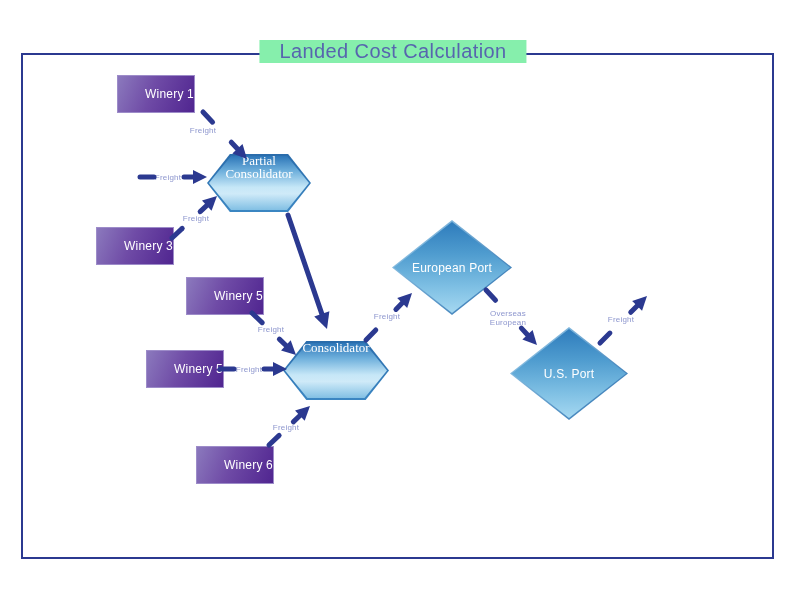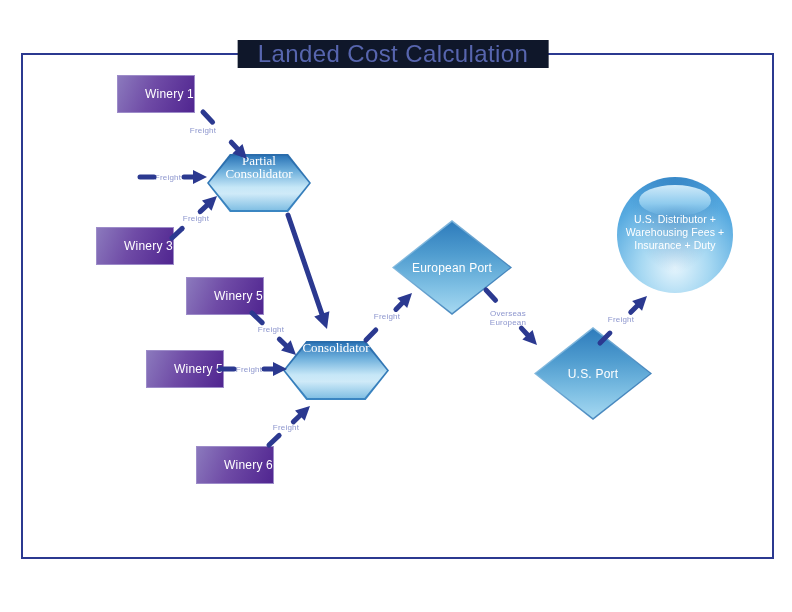--- a/index.html
+++ b/index.html
@@ -1,21 +1,21 @@
 <!DOCTYPE html>
 <html><head>
 <meta charset="utf-8">
 <style>
   html,body{margin:0;padding:0;background:#ffffff;}
   .canvas{position:relative;width:792px;height:612px;background:#ffffff;overflow:hidden;
           font-family:"Liberation Sans",sans-serif;}
   .frame{position:absolute;left:21px;top:53px;width:753px;height:506px;
          border:2px solid #2b3990;box-sizing:border-box;}
   .title{position:absolute;left:393px;top:40px;transform:translateX(-50%);
-         background:#0f172a;padding:0 20px;font-size:24px;letter-spacing:.4px;
+         background:#86efac;padding:0 20px;font-size:20px;letter-spacing:.4px;
          color:#5765ae;white-space:nowrap;}
   
   .winery{position:absolute;width:78px;height:38px;box-sizing:border-box;
           background:linear-gradient(112deg,#8b79bd 0%,#6f4ba6 45%,#502590 100%);
           border:1px solid #9d8cc9;
           display:flex;align-items:center;justify-content:flex-end;
           color:#ffffff;font-size:12px;letter-spacing:.2px;}
   
   .hex{position:absolute;}
   .hex-outer{position:absolute;inset:0;
@@ -92,34 +92,26 @@
         <span>Consolidator</span>
       </div>
   </div>
 
   <div class="diamond" style="left:392px;top:220px;width:120px;height:95px">
     <div class="dia-outer"></div>
     <div class="dia-inner"></div>
     <div class="dia-label">European Port</div>
   </div>
 
-  <div class="diamond" style="left:534px;top:327px;width:118px;height:93px">
+  <div class="diamond" style="left:510px;top:327px;width:118px;height:93px">
     <div class="dia-outer"></div>
     <div class="dia-inner"></div>
     <div class="dia-label">U.S. Port</div>
   </div>
 
-  <div class="sphere">
-    <div class="sphere-gloss"></div>
-    <div class="sphere-label">
-      <div>U.S. Distributor +</div>
-      <div>Warehousing Fees +</div>
-      <div>Insurance + Duty</div>
-    </div>
-  </div>
 
   <div class="flabel" style="left:203px;top:130px">Freight</div>
   <div class="flabel" style="left:168px;top:177px">Freight</div>
   <div class="flabel" style="left:196px;top:218px">Freight</div>
   <div class="flabel" style="left:271px;top:329px">Freight</div>
   <div class="flabel" style="left:249px;top:369px">Freight</div>
   <div class="flabel" style="left:286px;top:427px">Freight</div>
   <div class="flabel" style="left:387px;top:316px">Freight</div>
   <div class="flabel wrap" style="left:508px;top:318px">Overseas European</div>
   <div class="flabel" style="left:621px;top:319px">Freight</div>

